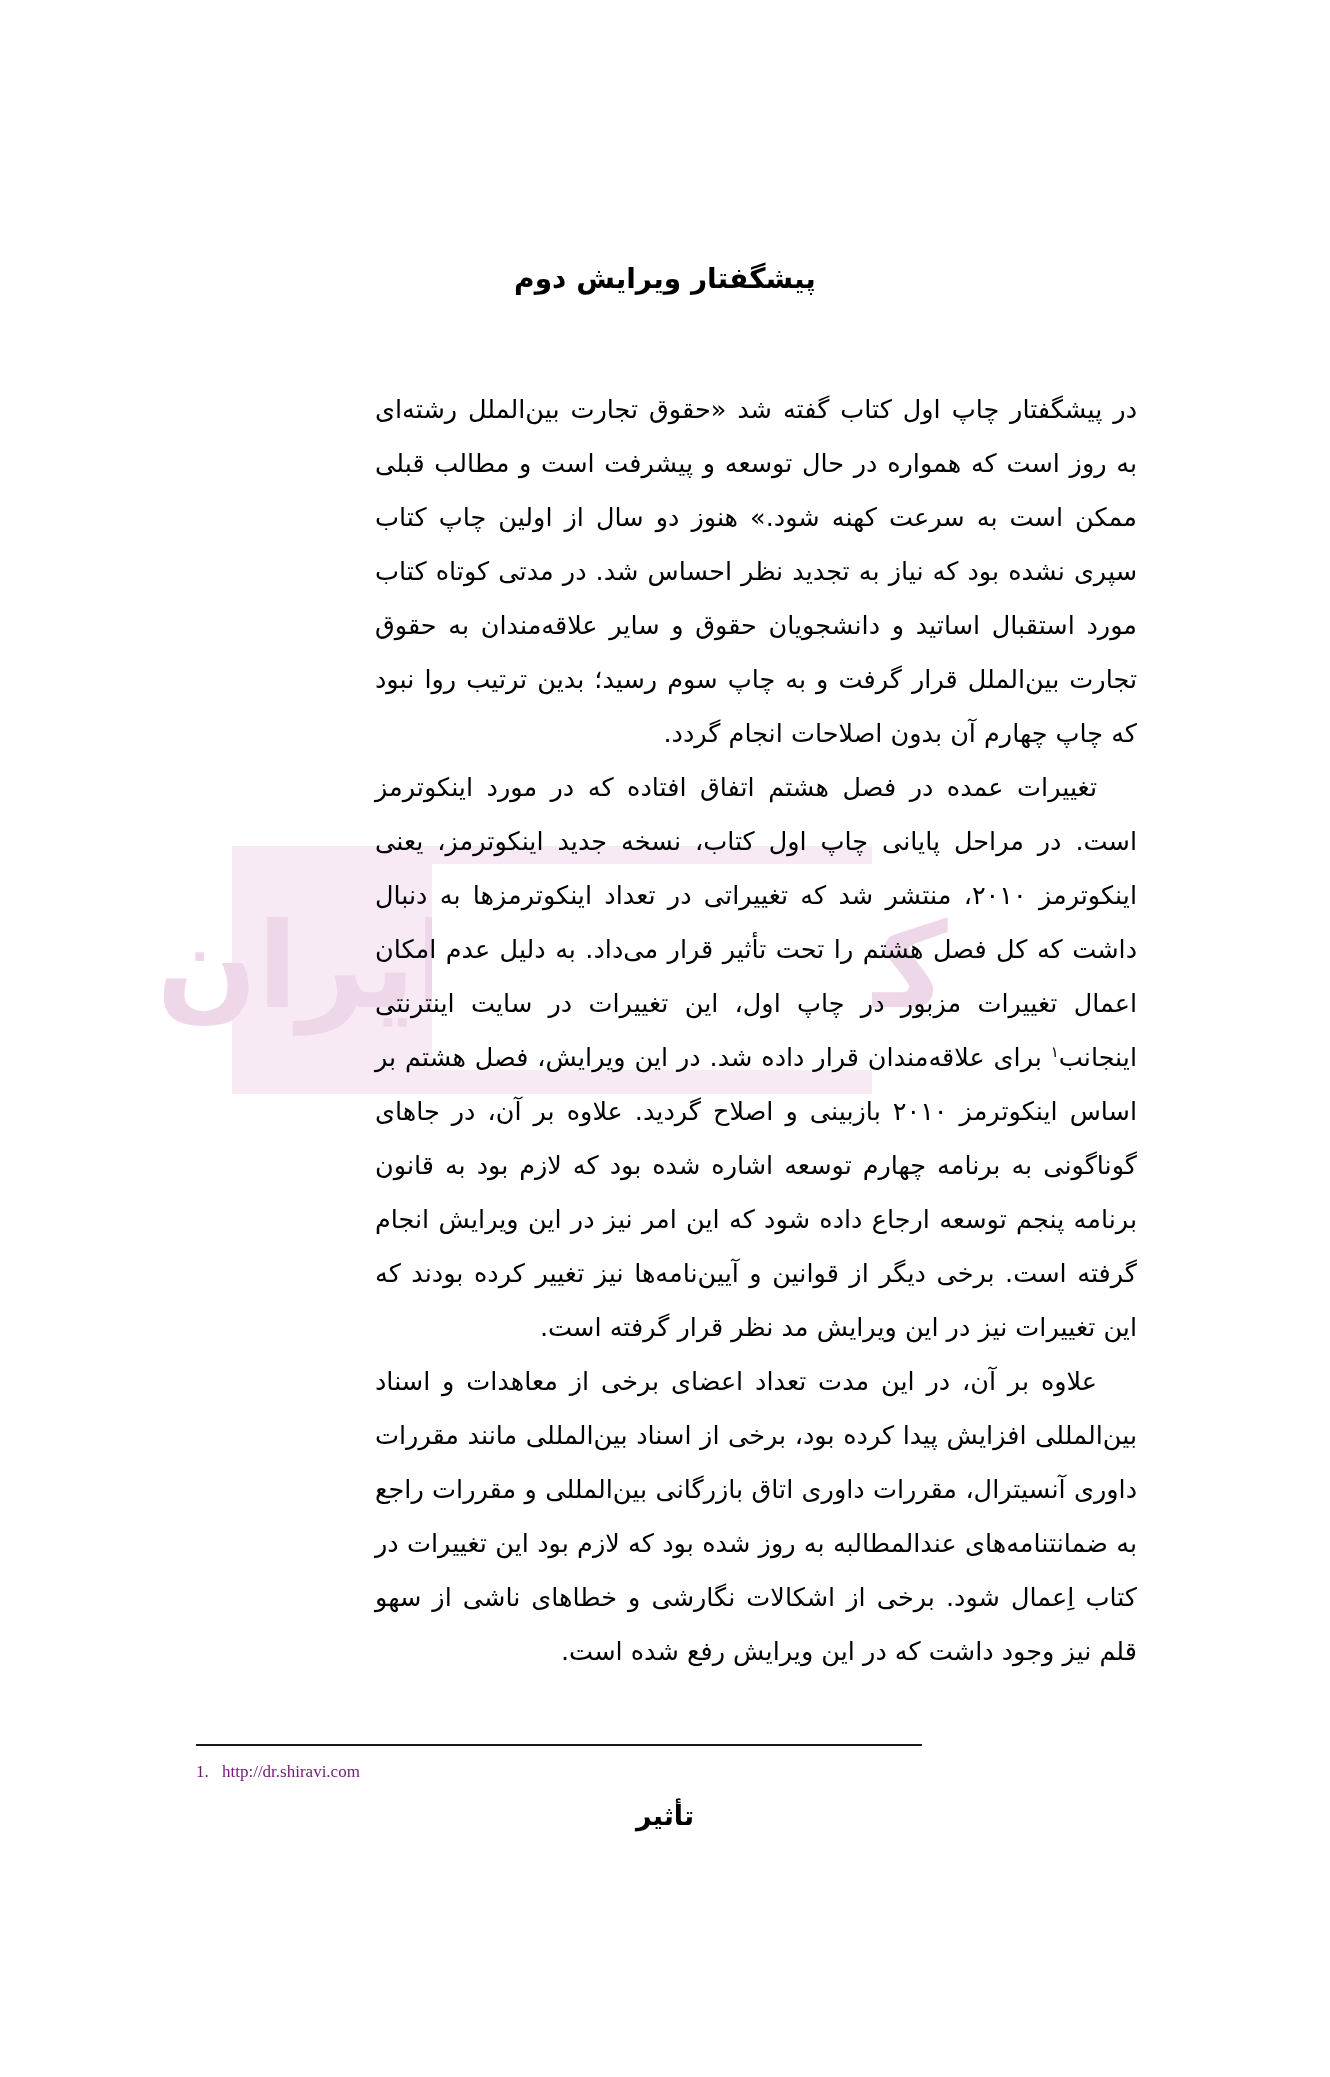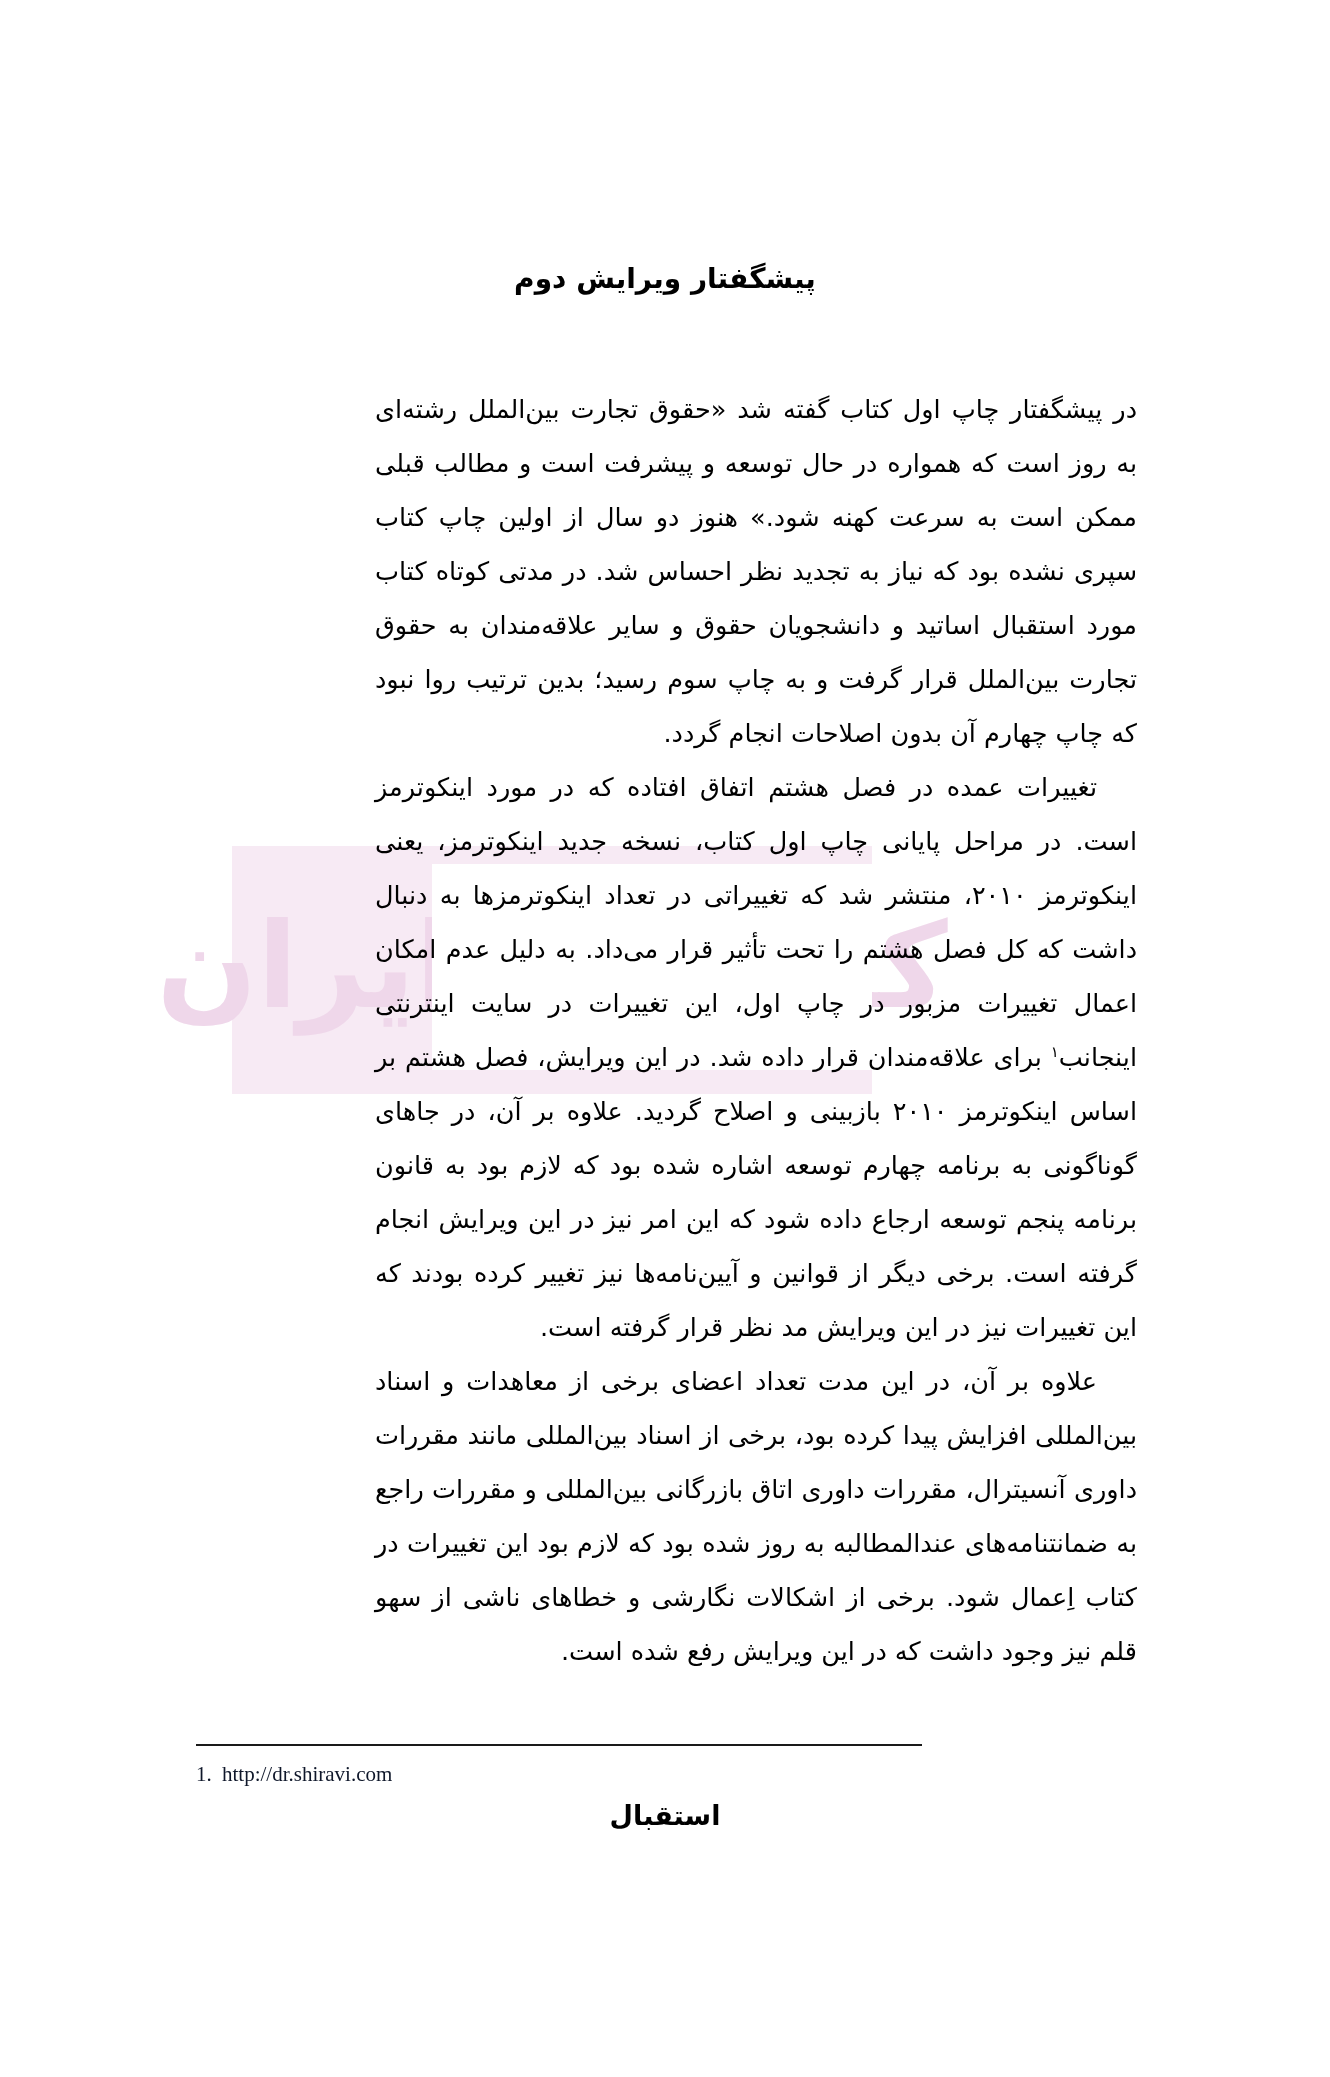--- a/index.html
+++ b/index.html
@@ -119,22 +119,22 @@
     z-index: 2;
   }
   .footnote {
     position: absolute;
     top: 1762px;
     left: 196px;
     width: 726px;
     direction: ltr;
     text-align: left;
     font-family: "Liberation Serif", "DejaVu Serif", serif;
-    font-size: 21px;
-    color: #0f172a;
+    font-size: 17px;
+    color: #701a75;
     z-index: 2;
   }
   .footnote .fn-num {
     display: inline-block;
     min-width: 26px;
   }
 
   
   .page-number {
     position: absolute;
@@ -176,15 +176,15 @@
     </div>
 
   </div>
 
   <div class="footnote-rule"></div>
 
   <div class="footnote">
     <span class="fn-num">1.</span><span>http://dr.shiravi.com</span>
   </div>
 
-  <div class="page-number">استقبال</div>
+  <div class="page-number">تأثیر</div>
 
 </div>
 
 </body></html>

